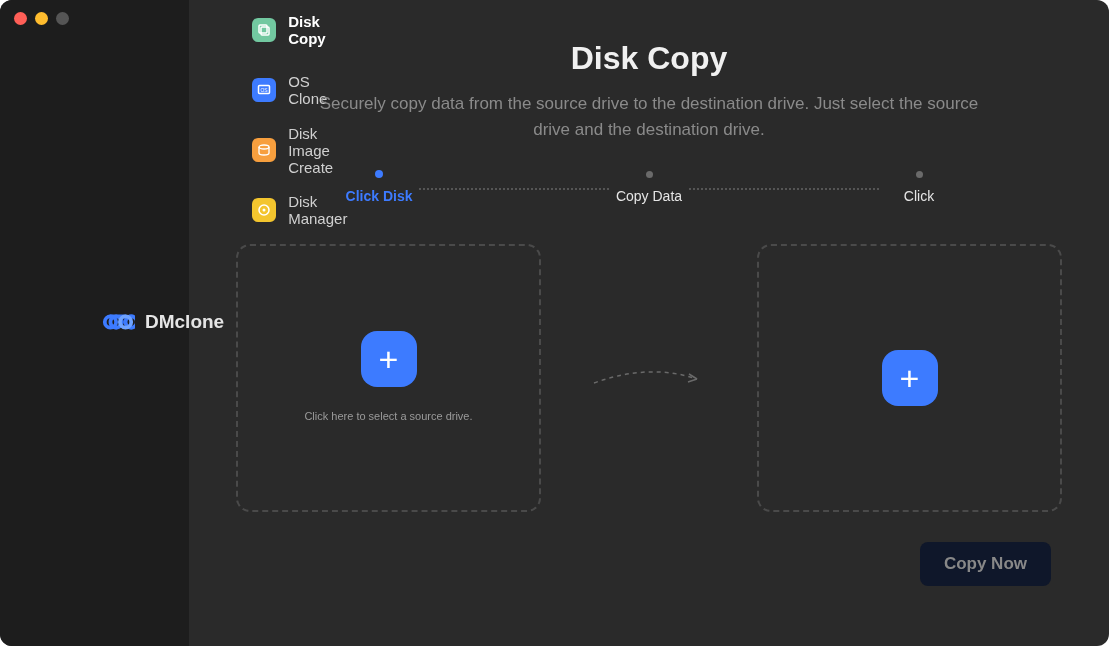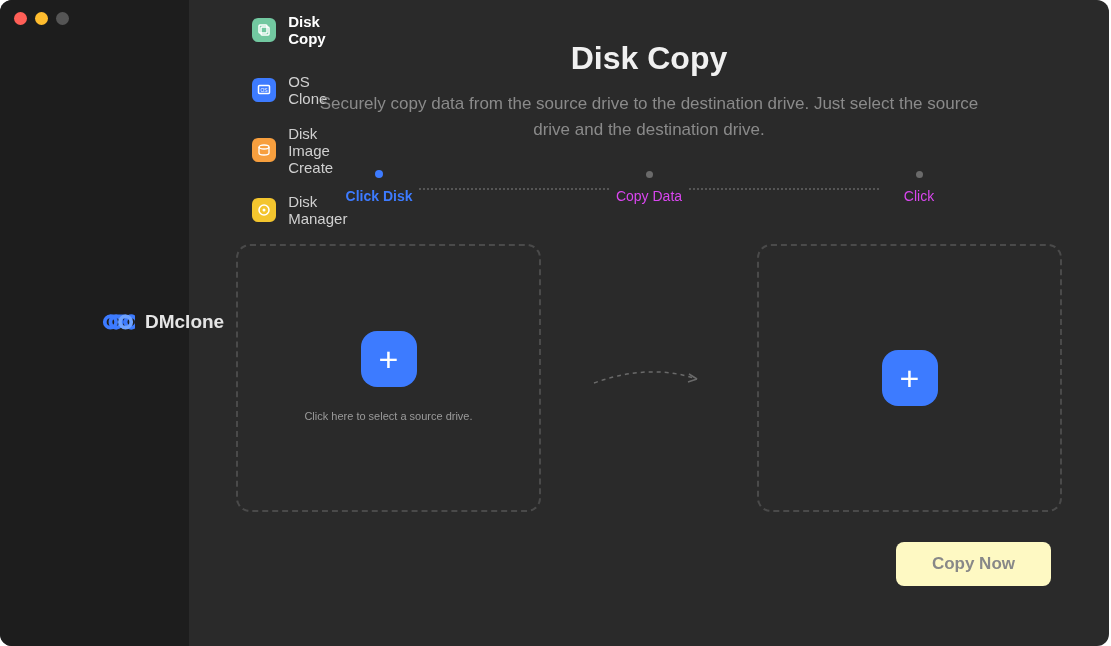--- a/index.html
+++ b/index.html
@@ -117,21 +117,21 @@
     width: 80px;
   }
   .step-dot {
     width: 7px; height: 7px; border-radius:50%;
     background:#6a6a6a;
   }
   .step.active .step-dot { background:#3d7bff; width:8px; height:8px; }
   .step-label {
     margin-top: 10px;
     font-size: 14px;
-    color:#d946ef;
+    color:#e5e5e5;
     white-space:nowrap;
   }
   .step.active .step-label { color:#3d7bff; font-weight:600; }
   .step-line {
     flex:1;
     height: 1px;
     border-top: 2px dotted #555;
     margin-top:3px;
   }
 
@@ -172,25 +172,25 @@
     display:flex; align-items:center; justify-content:center;
   }
 
   .footer {
     display:flex;
     justify-content:flex-end;
     margin-top: 30px;
     padding-right: 28px;
   }
   .copy-now {
-    background:#fef9c3;
+    background:#0f172a;
     color:#888;
     border:none;
     border-radius: 8px;
-    padding: 12px 36px;
+    padding: 12px 24px;
     font-size: 17px;
     font-weight:600;
     cursor:default;
   }
 </style>
 </head>
 <body>
 
 <div class="window">
 

